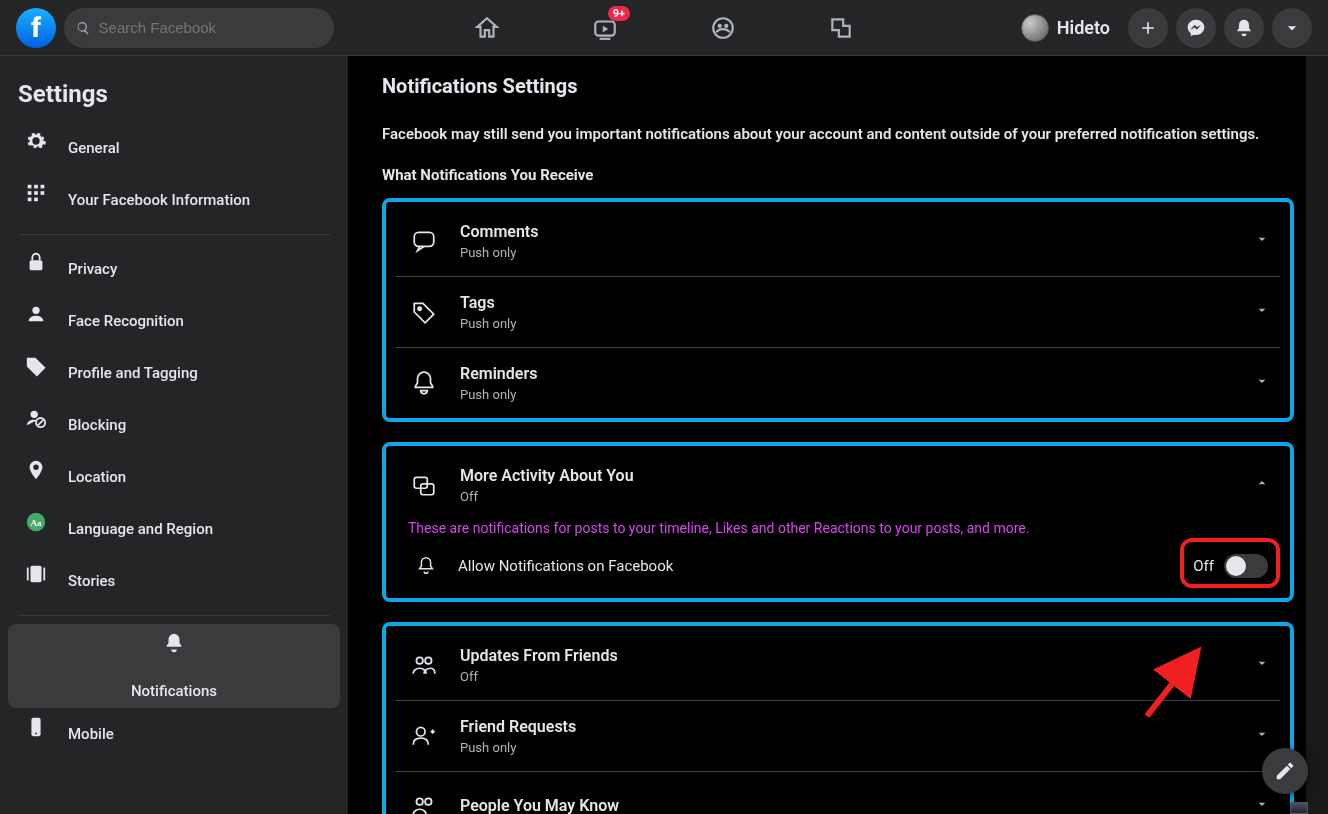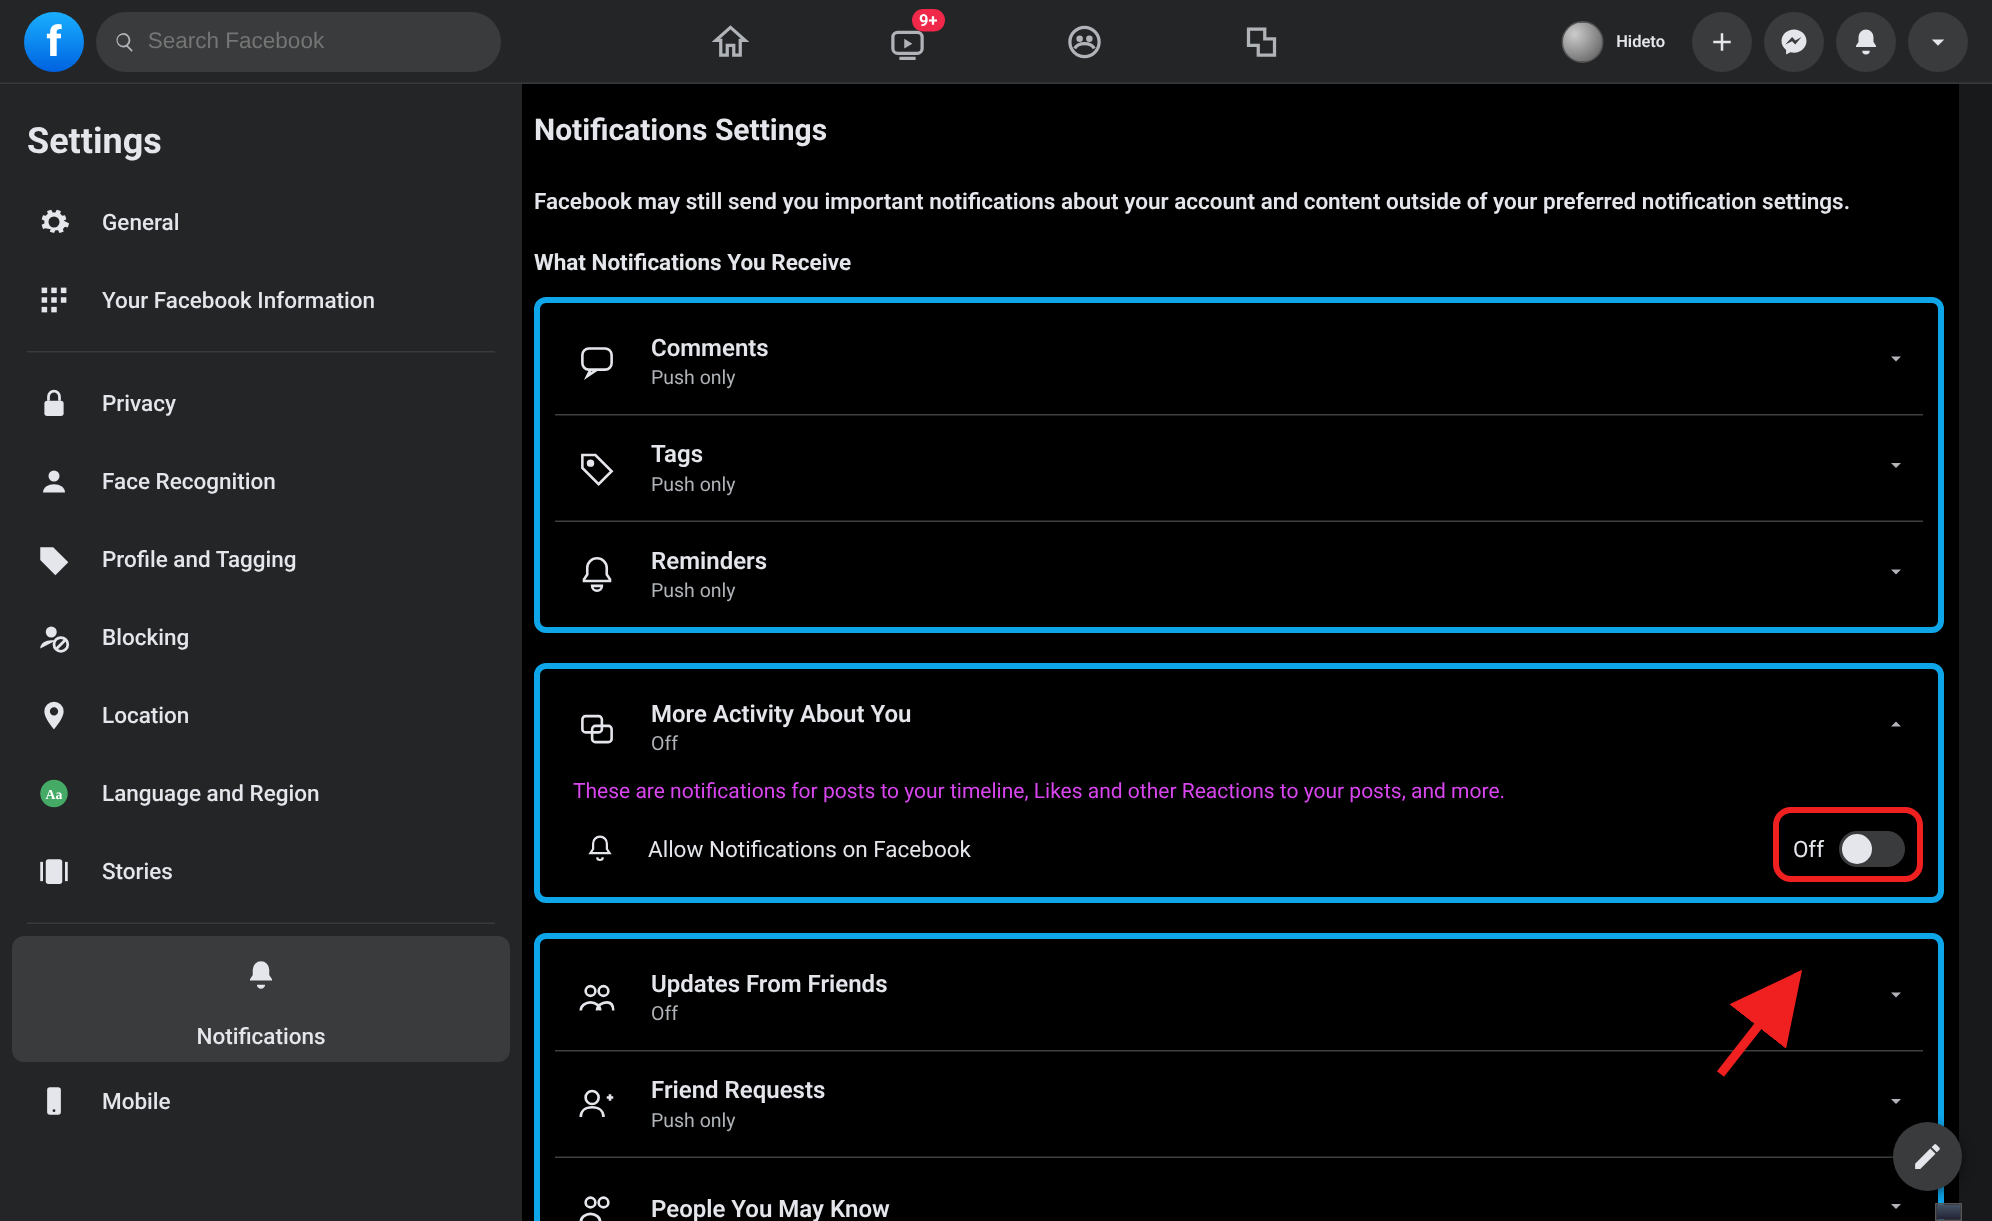--- a/index.html
+++ b/index.html
@@ -60,21 +60,21 @@
   }
   .profile-chip {
     display:flex;align-items:center;gap:8px;
     padding:4px 10px 4px 4px;border-radius:18px;cursor:pointer;
   }
   .avatar {
     width:28px;height:28px;border-radius:50%;
     background:radial-gradient(circle at 30% 30%,#ccc,#555);
     border:1px solid #555;
   }
-  .profile-chip span{font-weight:600;font-size:11px;}
+  .profile-chip span{font-weight:600;font-size:18px;}
   .circle-btn {
     width:40px;height:40px;border-radius:50%;
     background:#3a3b3c;display:flex;align-items:center;justify-content:center;
     cursor:pointer;
   }
   .circle-btn svg{width:20px;height:20px;fill:#e4e6eb;}
 
   
   .body-row { display:flex; height:calc(814px - 56px); }
   .sidebar {
@@ -84,31 +84,31 @@
   }
   .sidebar h1{font-size:24px;font-weight:700;padding:8px 10px 14px;}
   .side-item{
     display:flex;align-items:center;gap:14px;
     padding:8px 10px;border-radius:8px;cursor:pointer;
     font-size:15px;font-weight:500;color:#e4e6eb;
   }
   .side-item.active{background:#3a3b3c;flex-direction:column;}
   .side-item .ic{
     width:36px;height:36px;border-radius:50%;
-    display:flex;align-items:center;justify-content:center;
+    display:flex;justify-content:center;
     background:transparent;
     font-family:Liberation Serif, serif;
   }
   .side-item .ic svg{width:22px;height:22px;fill:#e4e6eb;}
   .side-item.active .ic{background:transparent;}
   .side-sep{height:1px;background:#393a3b;margin:8px 10px;}
 
   .main {
     flex:1;background:#000;height:100%;overflow-y:auto;
-    padding:18px 8px 40px;
+    padding:18px 34px 40px;
     position:relative;
   }
   .scroll-track{
     position:absolute;right:0;top:0;width:22px;height:100%;
     background:#18191a;
   }
   .main-inner{max-width:940px;}
   .main h2{font-size:20px;font-weight:700;margin-bottom:26px;}
   .desc{font-size:15px;font-weight:600;color:#e4e6eb;margin-bottom:22px;line-height:1.35;}
   .subhead{font-size:15px;font-weight:700;margin-bottom:14px;}

